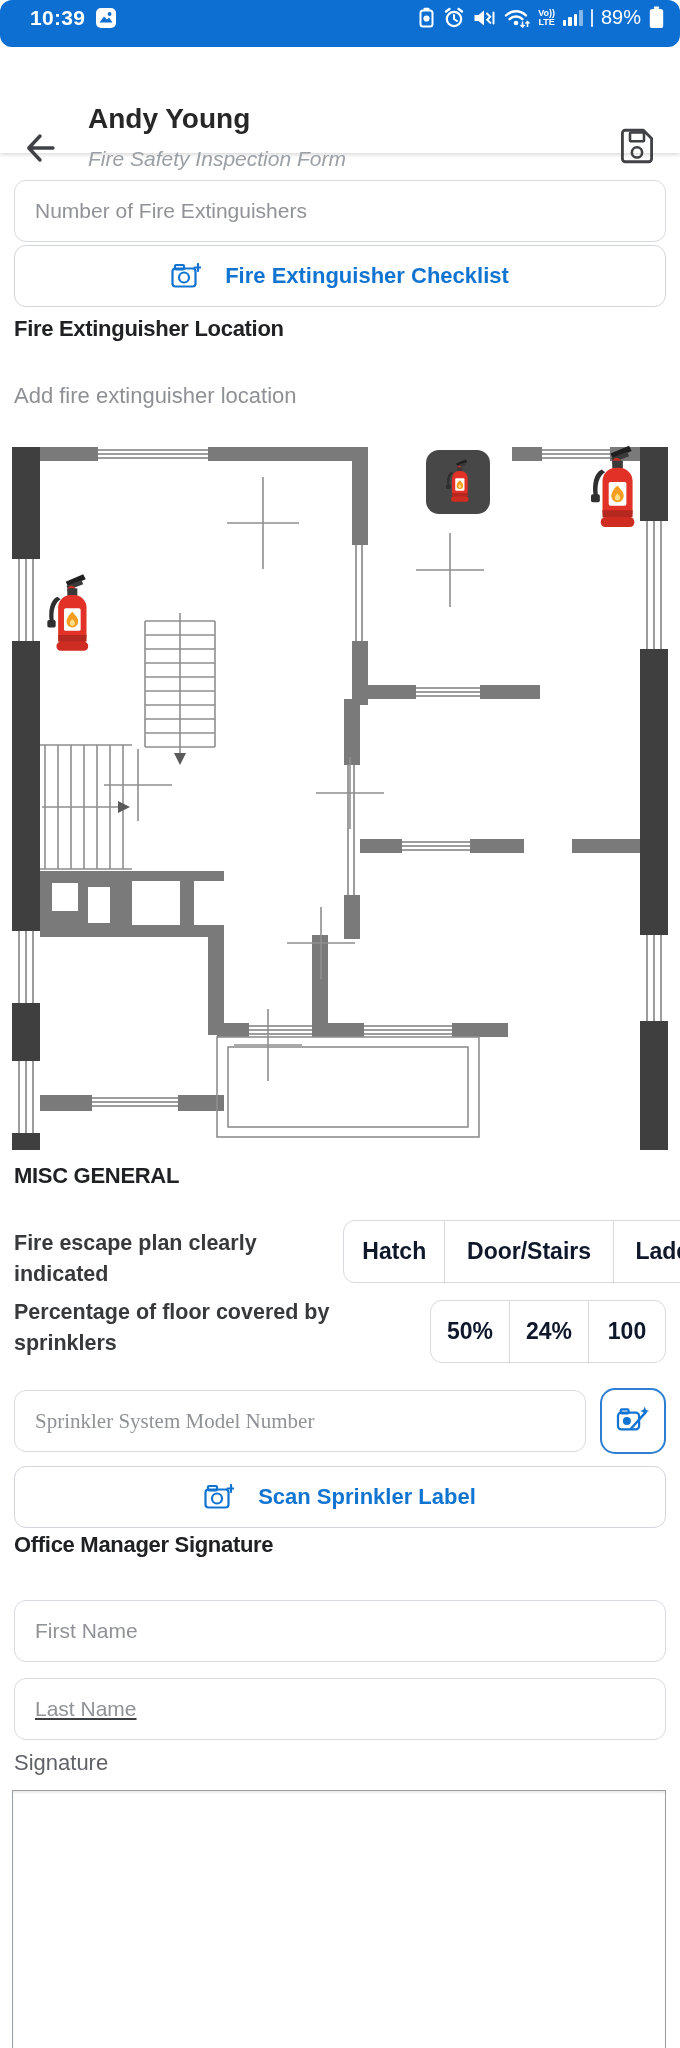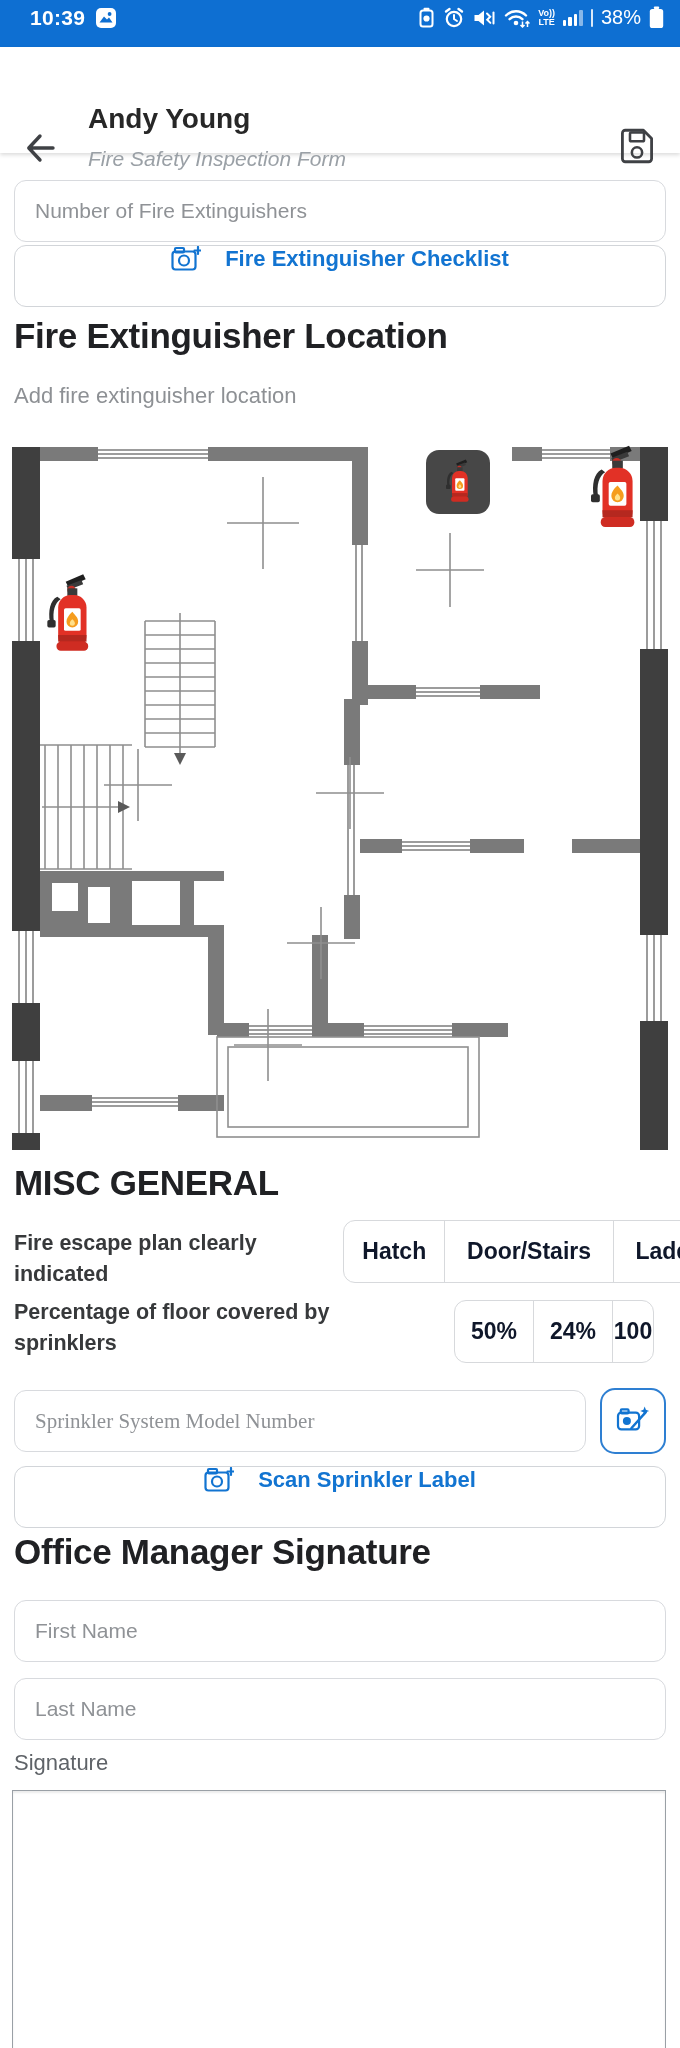--- a/index.html
+++ b/index.html
@@ -1,21 +1,21 @@
 <!DOCTYPE html>
 <html><head>
 <meta charset="utf-8">
 <style>
   html,body{margin:0;padding:0;background:#fff;}
   *{box-sizing:border-box;font-family:"Liberation Sans",sans-serif;}
   .screen{position:relative;width:680px;height:2048px;background:#fff;overflow:hidden;}
 
   
   .statusbar{position:absolute;left:0;top:0;width:680px;height:47px;background:#0e6fd2;
-    display:flex;align-items:center;justify-content:space-between;padding:0 16px 12px 30px;color:#fff;}
+    display:flex;align-items:center;justify-content:space-between;padding:0 16px 12px 30px;color:#fff;border-radius:12px;}
   .sb-left{display:flex;align-items:center;gap:10px;}
   .sb-time{font-size:21px;font-weight:600;letter-spacing:.3px;}
   .sb-right{display:flex;align-items:center;gap:8px;}
   .sb-pct{font-size:20px;font-weight:500;}
   .volte{display:flex;flex-direction:column;align-items:center;line-height:1;}
   .volte span{font-size:9px;font-weight:700;}
   .sigbars{display:flex;align-items:flex-end;gap:2px;height:17px;}
   .sigbars i{display:block;width:3.5px;background:#fff;border-radius:1px;}
   .sb-divline{width:2px;height:18px;background:rgba(255,255,255,.85);border-radius:1px;}
 
@@ -25,23 +25,23 @@
   .back{position:absolute;left:20px;top:81px;width:40px;height:40px;}
   .appbar-title{position:absolute;left:88px;top:56px;font-size:28px;color:#272727;font-weight:700;}
   .appbar-sub{position:absolute;left:88px;top:100px;font-size:21px;color:#9aa0a6;font-style:italic;}
   .savebtn{position:absolute;right:22px;top:78px;width:42px;height:42px;}
 
   
   .tinput{position:absolute;height:62px;border:1.4px solid #d8dade;border-radius:12px;background:#fff;
     font-size:21px;color:#3c4043;padding:0 20px;outline:none;width:652px;left:14px;}
   .tinput::placeholder{color:#8f9296;opacity:1;}
   .obtn{position:absolute;left:14px;width:652px;height:62px;border:1.4px solid #d2d5d9;border-radius:12px;
-    background:#fff;display:flex;align-items:flex-start;justify-content:center;gap:24px;
+    background:#fff;display:flex;align-items:center;justify-content:center;gap:24px;
     color:#1274d1;font-size:22px;font-weight:700;}
-  .h2{position:absolute;left:14px;font-size:35px;font-weight:700;color:#202124;letter-spacing:-.3px;}
+  .h2{position:absolute;left:14px;font-size:22px;font-weight:700;color:#202124;letter-spacing:-.3px;}
   .hint{position:absolute;left:14px;font-size:22px;color:#8d9094;}
   .rowlabel{position:absolute;left:14px;font-size:21.5px;font-weight:600;color:#37393b;line-height:31px;}
   .seg{position:absolute;height:63px;border:1.4px solid #d7d9dc;border-radius:12px;background:#fff;
     display:flex;align-items:stretch;overflow:hidden;}
   .seg .opt{display:flex;align-items:center;justify-content:center;font-size:23px;font-weight:700;color:#0f172a;}
   .seg .opt + .opt{border-left:1.4px solid #d7d9dc;}
 
   .scan-sq{position:absolute;left:600px;top:1388px;width:66px;height:66px;border:2px solid #2e7fd2;
     border-radius:15px;background:#fff;display:flex;align-items:center;justify-content:center;}
 
@@ -97,21 +97,21 @@
         <span>Vo))</span>
         <span>LTE</span>
       </div>
       <div class="sigbars">
         <i style="height:6px"></i>
           <i style="height:9px"></i>
           <i style="height:12px"></i>
           <i style="height:16px;background:rgba(255,255,255,.5)"></i>
       </div>
       <div class="sb-divline"></div>
-      <span class="sb-pct">38%</span>
+      <span class="sb-pct">89%</span>
       <svg width="15" height="23" viewBox="0 0 15 23">
         <rect x="4.8" y="0.5" width="5.4" height="2.6" rx="1" fill="#fff"></rect>
         <rect x="0.8" y="3" width="13.4" height="19" rx="2.6" fill="#fff"></rect>
       </svg>
     </div>
   </div>
 
   <div class="appbar">
     <svg class="back" viewBox="0 0 40 40">
       <path d="M33 20H9 M20 8 8.8 20 20 32" fill="none" stroke="#3f4145" stroke-width="3.4" stroke-linecap="round" stroke-linejoin="round"></path>
@@ -288,21 +288,21 @@
   <div class="h2" style="top:1163px">MISC GENERAL</div>
 
   <div class="rowlabel" style="top:1228px;width:320px">Fire escape plan clearly indicated</div>
   <div class="seg" style="left:343px;top:1220px;width:392px">
     <div class="opt" style="width:101px">Hatch</div>
     <div class="opt" style="width:169px">Door/Stairs</div>
     <div class="opt" style="width:122px">Ladder</div>
   </div>
 
   <div class="rowlabel" style="top:1297px;width:405px">Percentage of floor covered by sprinklers</div>
-  <div class="seg" style="left:454px;top:1300px;width:200px">
+  <div class="seg" style="left:430px;top:1300px;width:236px">
     <div class="opt" style="width:78px">50%</div>
     <div class="opt" style="width:79px">24%</div>
     <div class="opt" style="flex:1">100</div>
   </div>
 
   <input class="tinput" style="top: 1390px; width: 572px; font-family: Liberation Serif, serif;" type="text" placeholder="Sprinkler System Model Number">
   <div class="scan-sq">
     <svg width="34" height="30" viewBox="0 0 30 27">
       <rect x="1.5" y="6" width="19" height="15" rx="3" fill="none" stroke="#1274d1" stroke-width="2"></rect>
       <rect x="4" y="3" width="7" height="3.6" rx="1" fill="none" stroke="#1274d1" stroke-width="2"></rect>
@@ -318,18 +318,18 @@
       <rect x="1.5" y="5.5" width="23" height="18" rx="3" fill="none" stroke="#1274d1" stroke-width="2.2"></rect>
       <circle cx="13" cy="14.5" r="5" fill="none" stroke="#1274d1" stroke-width="2.2"></circle>
       <path d="M27 1v7M23.5 4.5h7" stroke="#1274d1" stroke-width="2.2" stroke-linecap="round"></path>
     </svg>
     <span>Scan Sprinkler Label</span>
   </div>
 
   <div class="h2" style="top:1532px">Office Manager Signature</div>
 
   <input class="tinput" style="top: 1600px;" type="text" placeholder="First Name">
-  <input class="tinput" style="top: 1678px;" type="text" placeholder="Last Name">
+  <input class="tinput" style="top: 1678px; text-decoration: underline;" type="text" placeholder="Last Name">
 
   <div class="siglabel">Signature</div>
   <div class="sigbox"></div>
 
 </div>
 
 </body></html>

